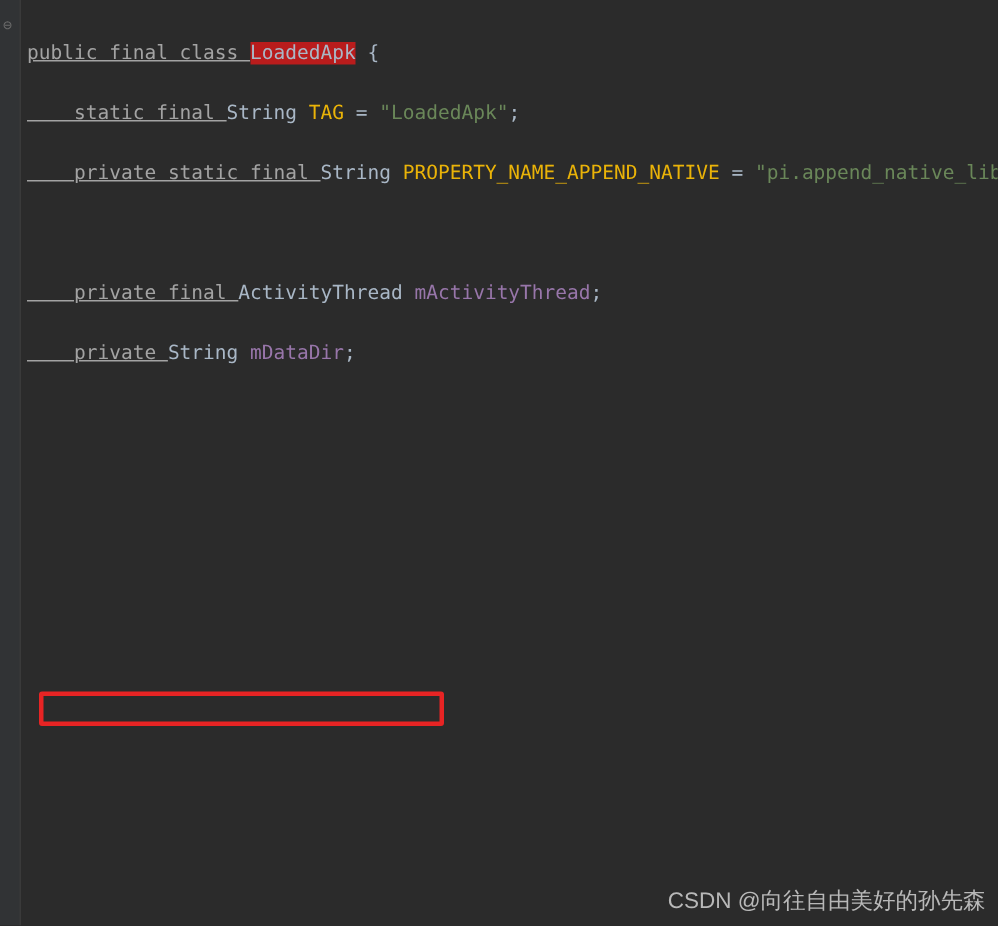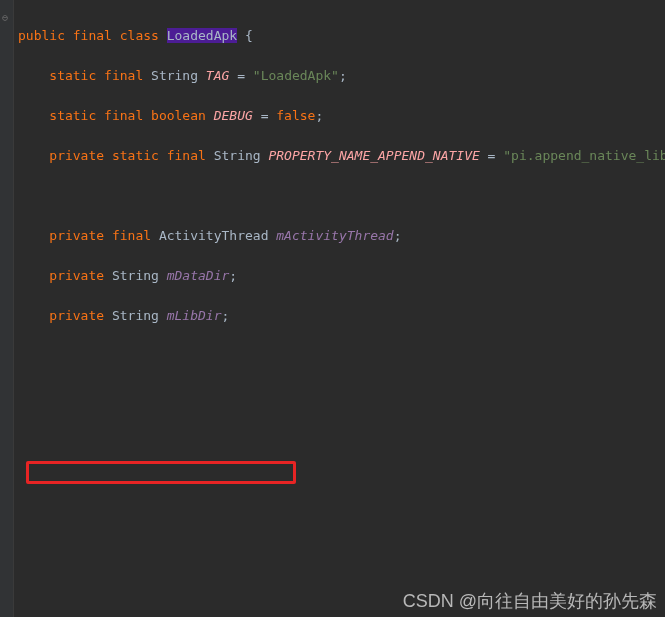--- a/index.html
+++ b/index.html
@@ -28,57 +28,55 @@
       width: 9px; height: 9px;
       color: #6a6a6a;
       font-size: 10px;
       cursor: pointer;
     }
     .code {
       padding: 6px 0 6px 18px;
       white-space: pre;
     }
     .line { height: 20px; }
-    .kw { color: #f97316; }
+    .kw { color: #a3a3a3; text-decoration: underline; }
     .str { color: #6a8759; }
     .type { color: #a9b7c6; }
-    .field { color: #9876aa; font-style: italic; }
-    .constfield { color: #fca5a5; font-style: italic; }
-    .classname-hl { background: #4c1d95; }
+    .field { color: #9876aa; }
+    .constfield { color: #eab308; }
+    .classname-hl { background: #b91c1c; }
     .highlight-box {
       position: absolute;
       border: 3px solid #e72424;
       border-radius: 2px;
       pointer-events: none;
     }
     .watermark {
       position: absolute;
       right: 8px;
       bottom: 6px;
       color: #b8b8b8;
-      font-size: 18px;
+      font-size: 15px;
       font-family: Arial, sans-serif;
     }
   </style>
 </head>
 <body>
 
 <div class="gutter">
   <span class="collapse-icon">⊖</span>
 </div>
 
 <div class="code">
 <div class="line"><span class="kw">public final class </span><span class="classname-hl">LoadedApk</span><span> {</span></div>
 <div class="line"><span class="kw">    static final </span><span class="type">String</span><span> </span><span class="constfield">TAG</span><span> = </span><span class="str">"LoadedApk"</span><span>;</span></div>
-<div class="line"><span class="kw">    static final boolean </span><span class="constfield">DEBUG</span><span> = </span><span class="kw">false</span><span>;</span></div>
 <div class="line"><span class="kw">    private static final </span><span class="type">String</span><span> </span><span class="constfield">PROPERTY_NAME_APPEND_NATIVE</span><span> = </span><span class="str">"pi.append_native_lib_paths"</span></div>
 <div class="line"></div>
 <div class="line"><span class="kw">    private final </span><span class="type">ActivityThread</span><span> </span><span class="field">mActivityThread</span><span>;</span></div>
 <div class="line"><span class="kw">    private </span><span class="type">String</span><span> </span><span class="field">mDataDir</span><span>;</span></div>
-<div class="line"><span class="kw">    private </span><span class="type">String</span><span> </span><span class="field">mLibDir</span><span>;</span></div>
 
 
 
 
 
 
 
 
 
 

